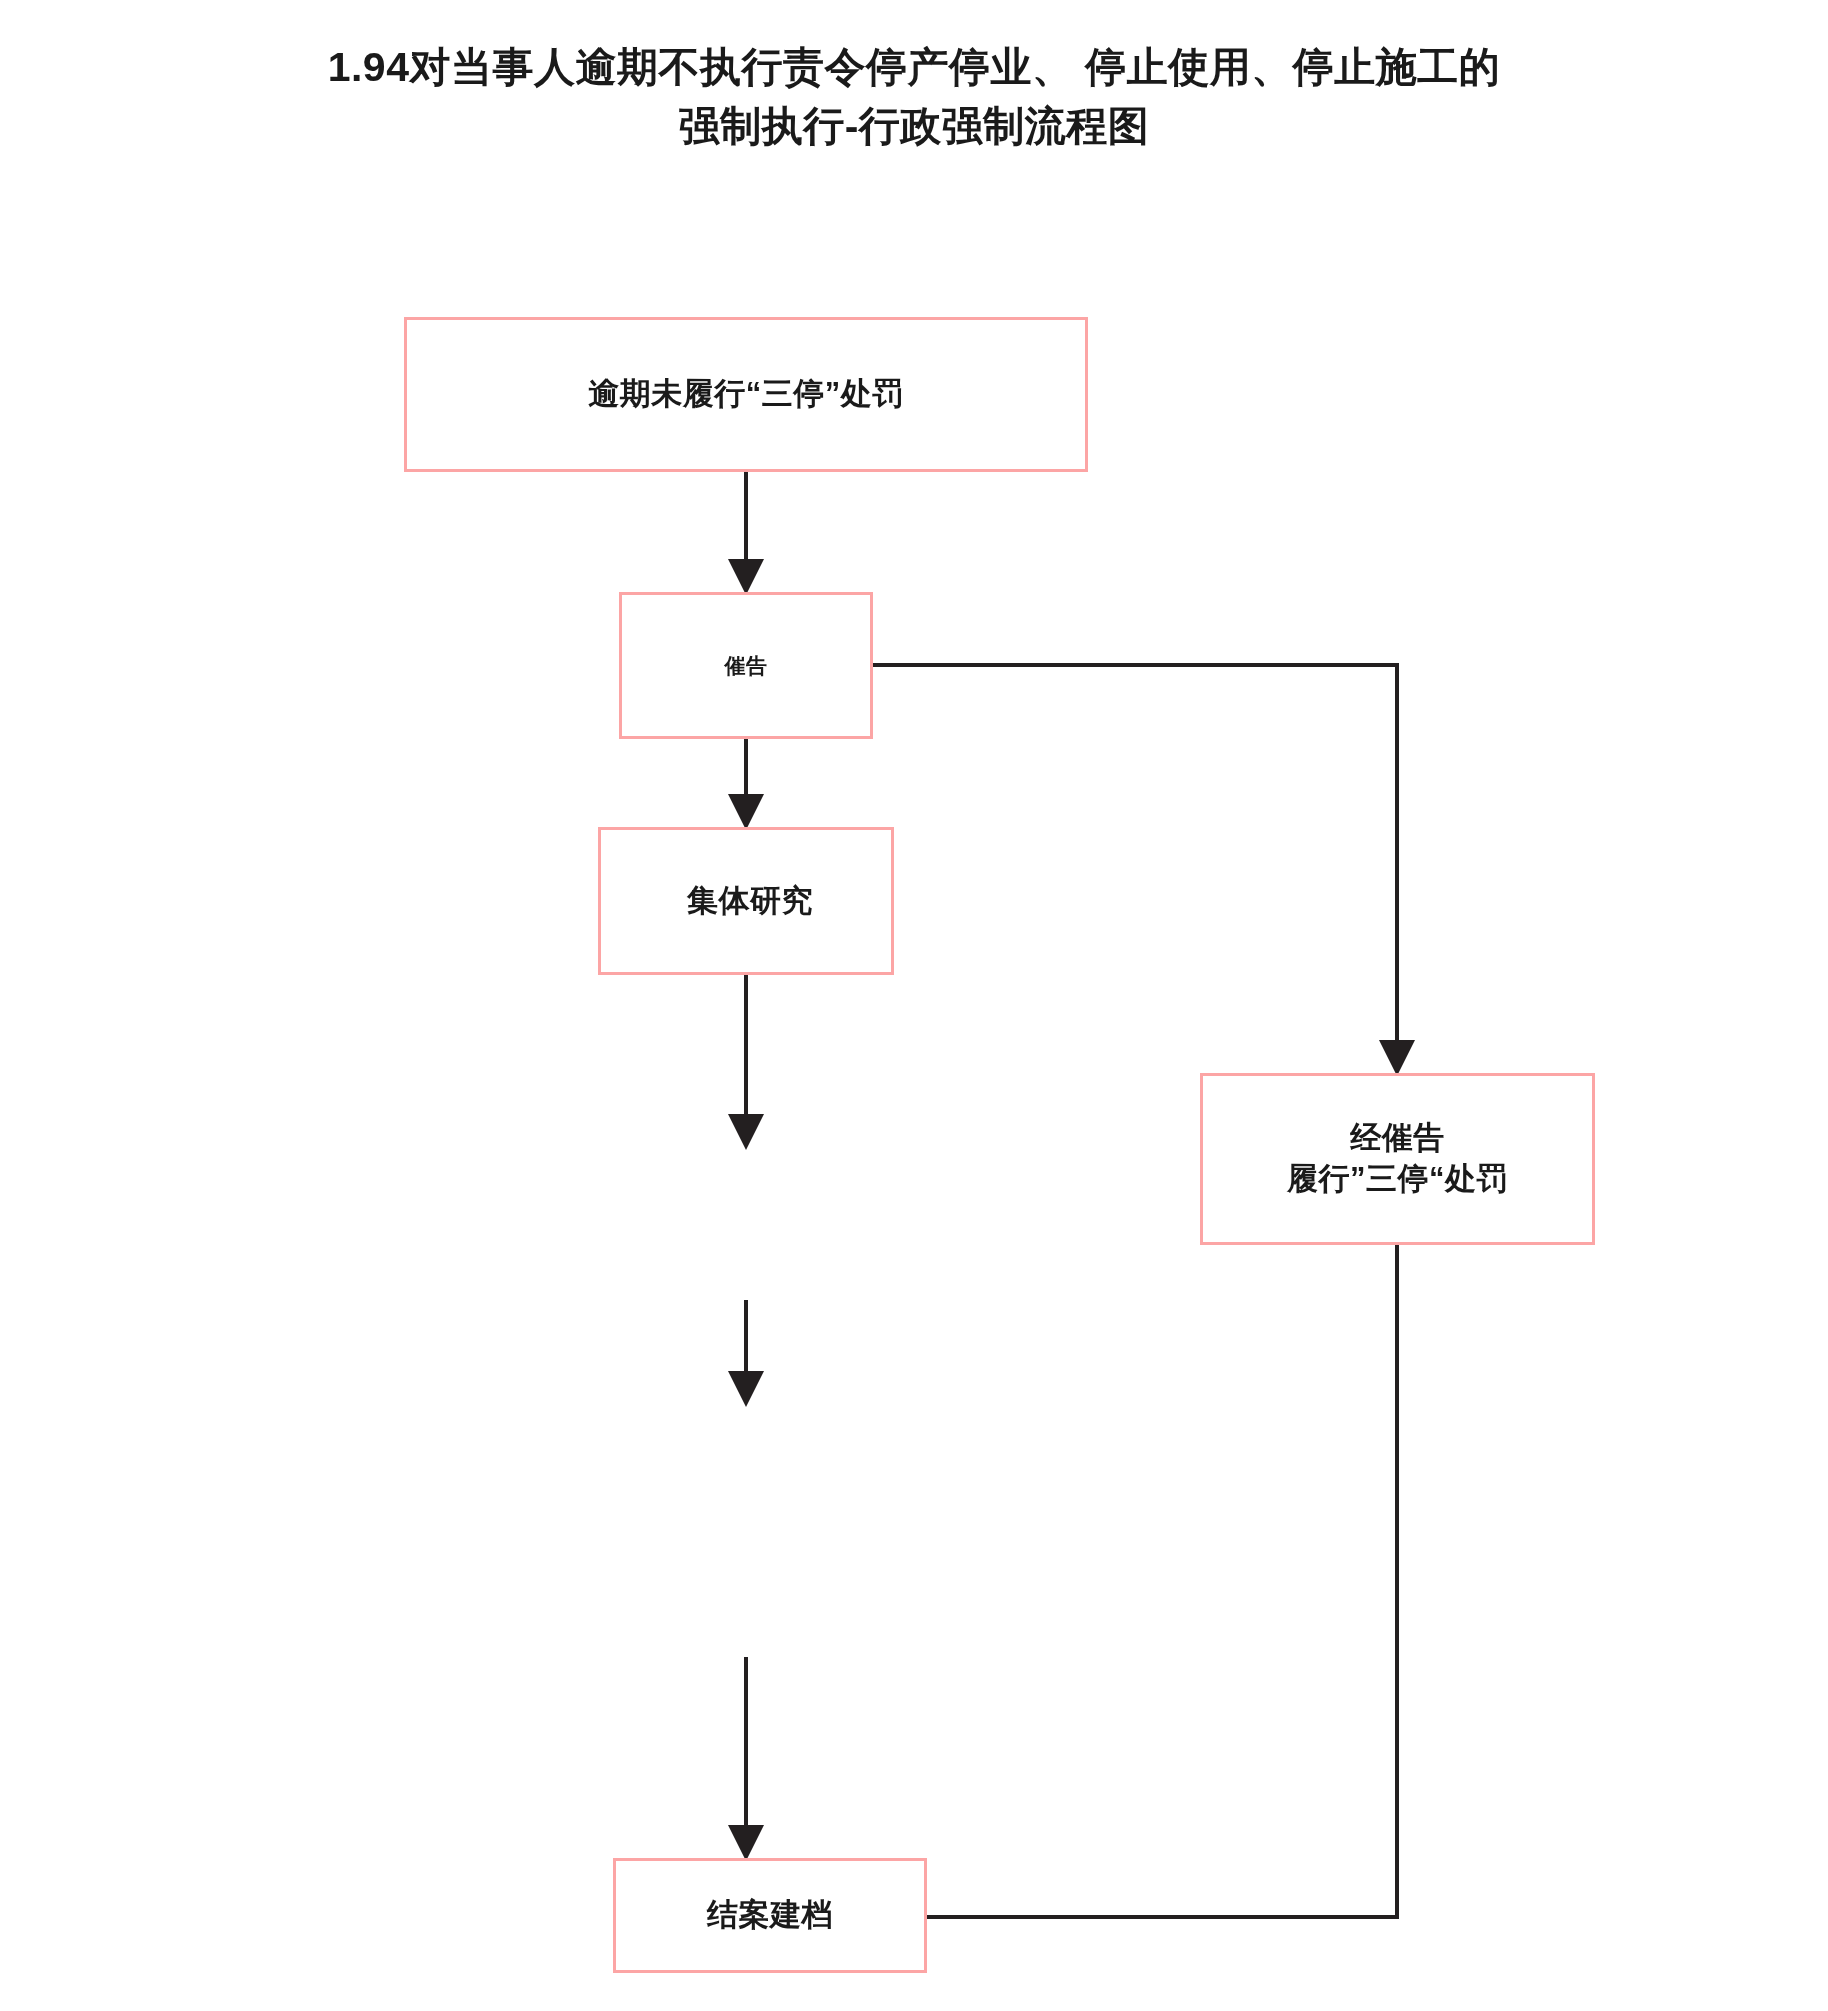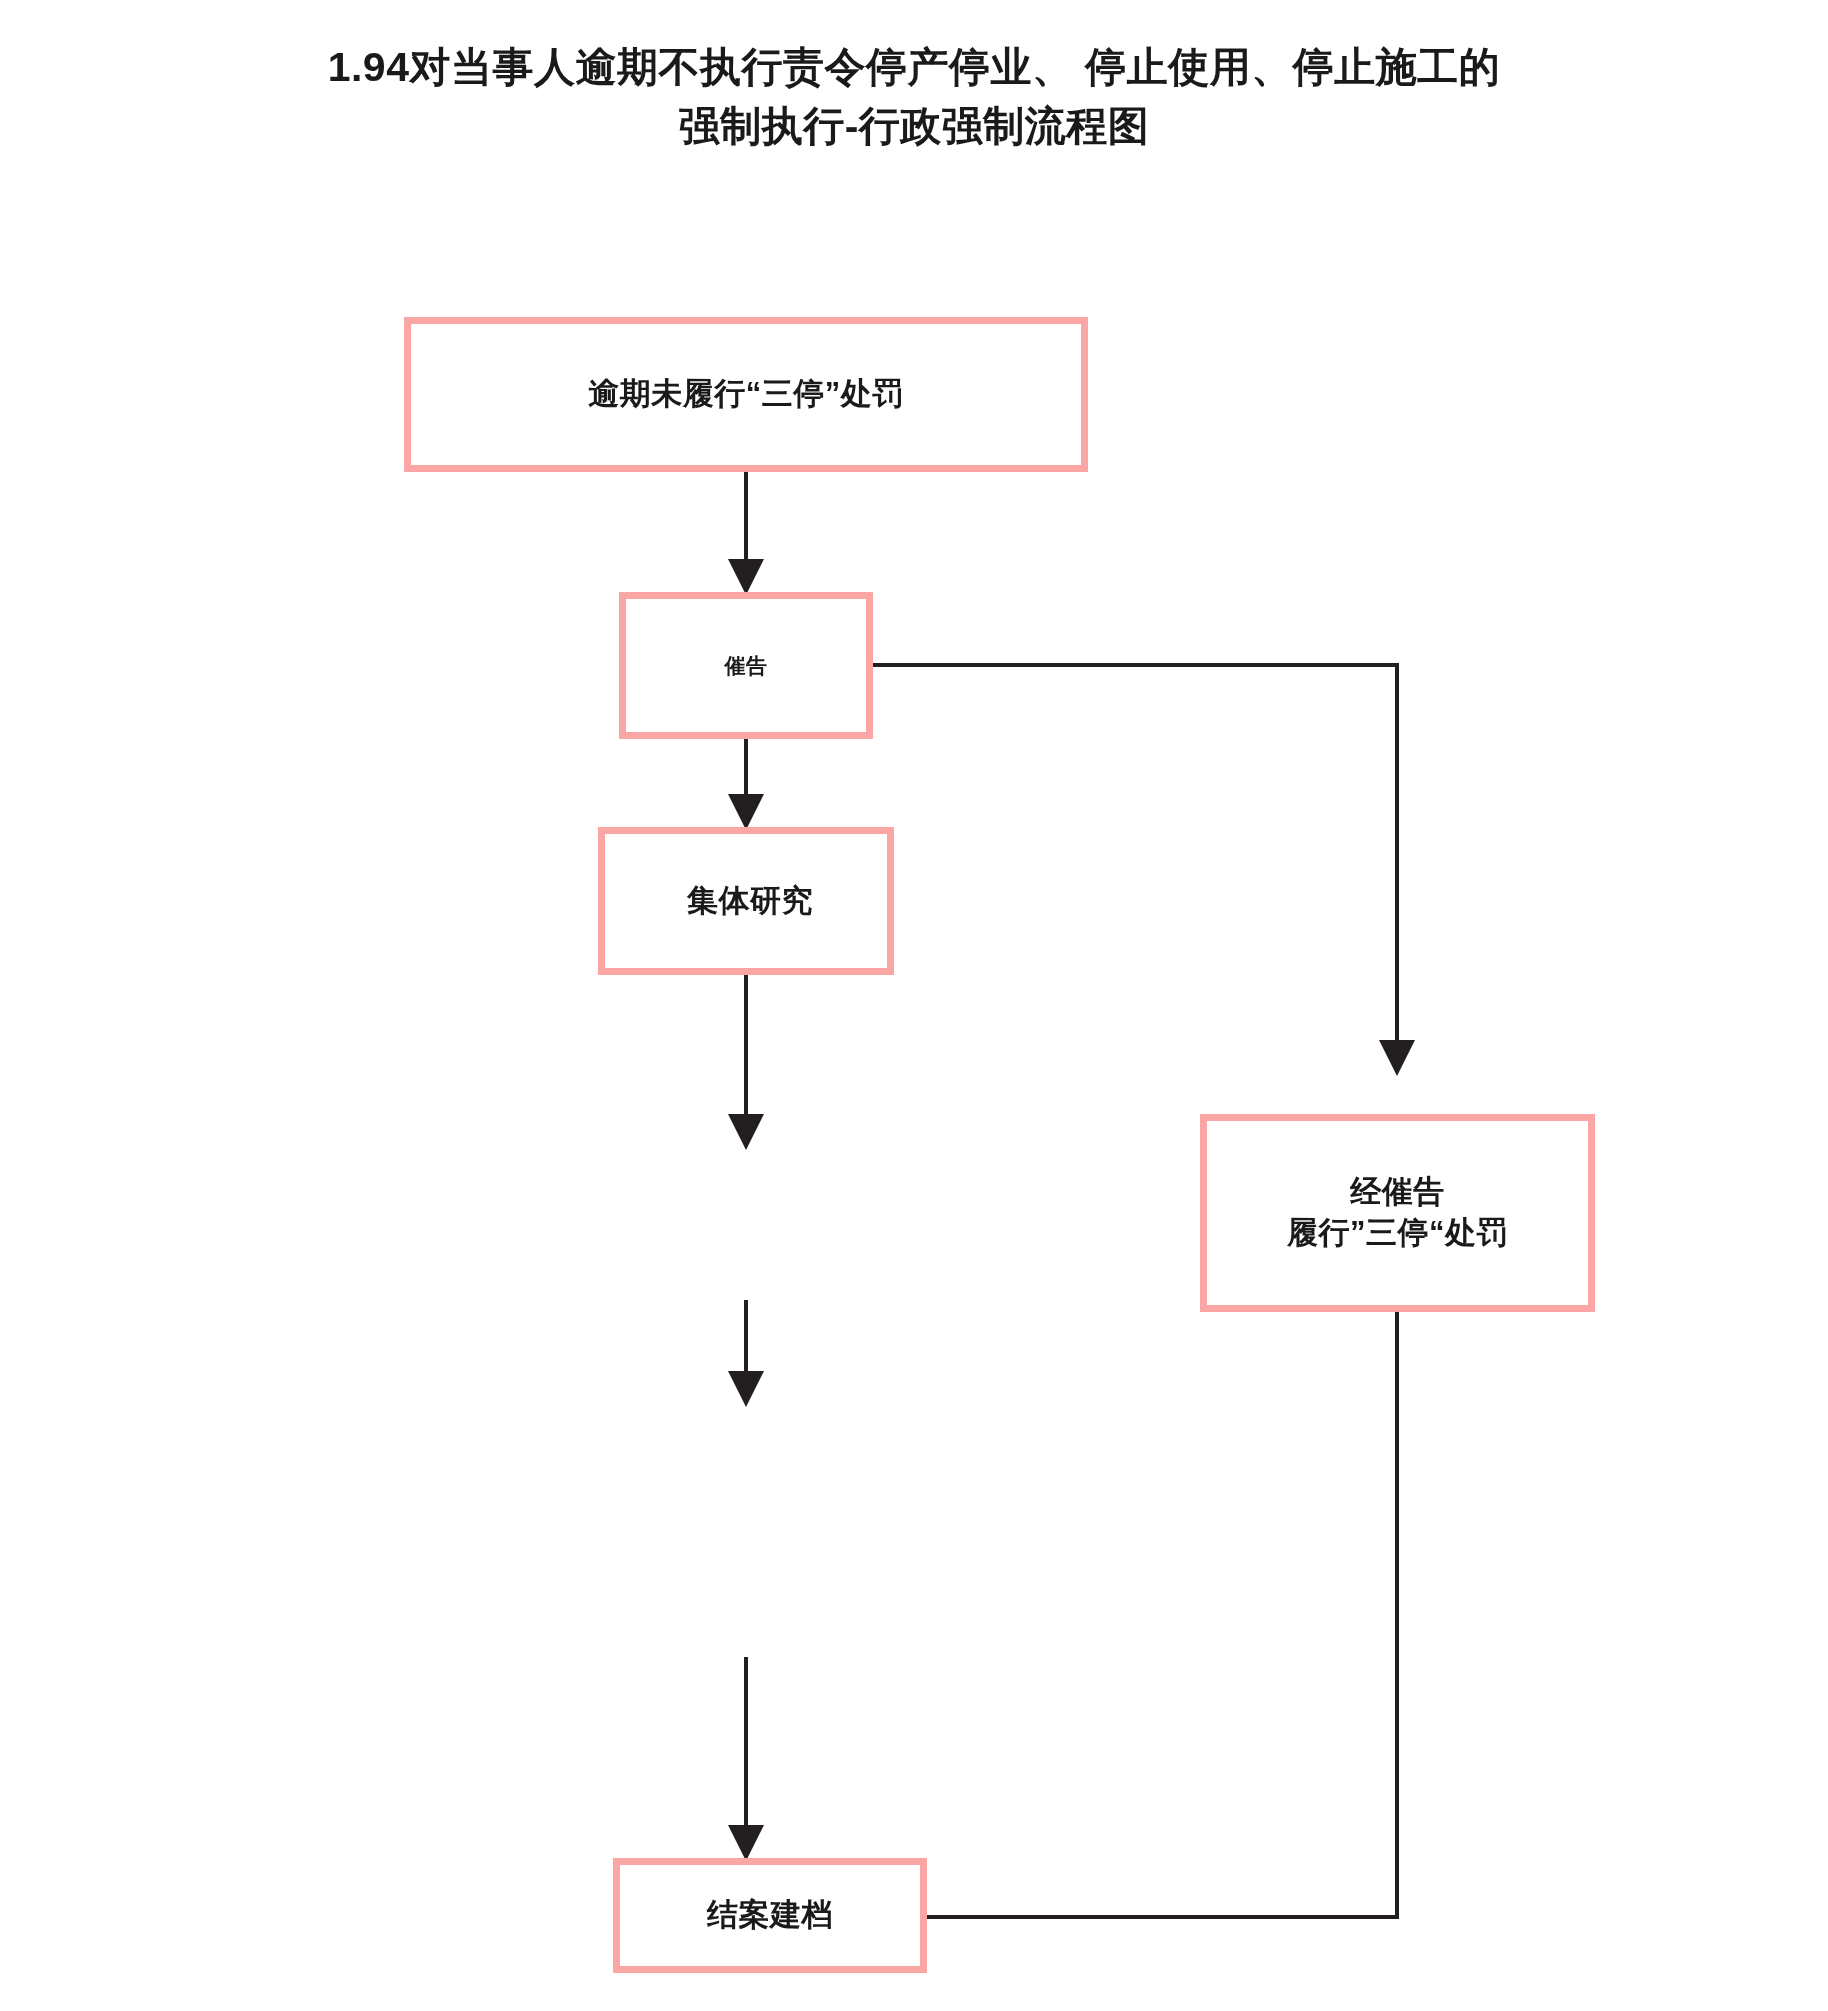--- a/index.html
+++ b/index.html
@@ -31,39 +31,39 @@
   }
   #diagram {
     position: absolute;
     left: 0;
     top: 0;
     width: 1828px;
     height: 2011px;
   }
   .node {
     position: absolute;
-    border: 7px solid #fca5a5;
+    border: 3px solid #fca5a5;
     background: #ffffff;
     box-sizing: border-box;
     display: flex;
     align-items: center;
     justify-content: center;
     text-align: center;
     font-weight: bold;
     line-height: 1.32;
     white-space: pre-line;
     letter-spacing: 0.5px;
   }
   .n0 { left: 404px; top: 317px;  width: 684px; height: 155px; font-size: 31px; }
   .n1 { left: 619px; top: 592px;  width: 254px; height: 147px; font-size: 21px; }
   .n2 { left: 598px; top: 827px;  width: 296px; height: 148px; font-size: 31px; padding-left: 8px; }
   .n3 { left: 570px; top: 1147px; width: 350px; height: 153px; font-size: 31px; }
   .n4 { left: 492px; top: 1404px; width: 510px; height: 253px; font-size: 31px; }
   .n5 { left: 613px; top: 1858px; width: 314px; height: 115px; font-size: 31px; }
-  .n6 { left: 1200px; top: 1073px; width: 395px; height: 198px; font-size: 31px; margin-top: 41px; }
+  .n6 { left: 1200px; top: 1073px; width: 395px; height: 172px; font-size: 31px; }
   svg.edges {
     position: absolute;
     left: 0;
     top: 0;
     width: 1828px;
     height: 2011px;
     pointer-events: none;
   }
 </style>
 </head>

